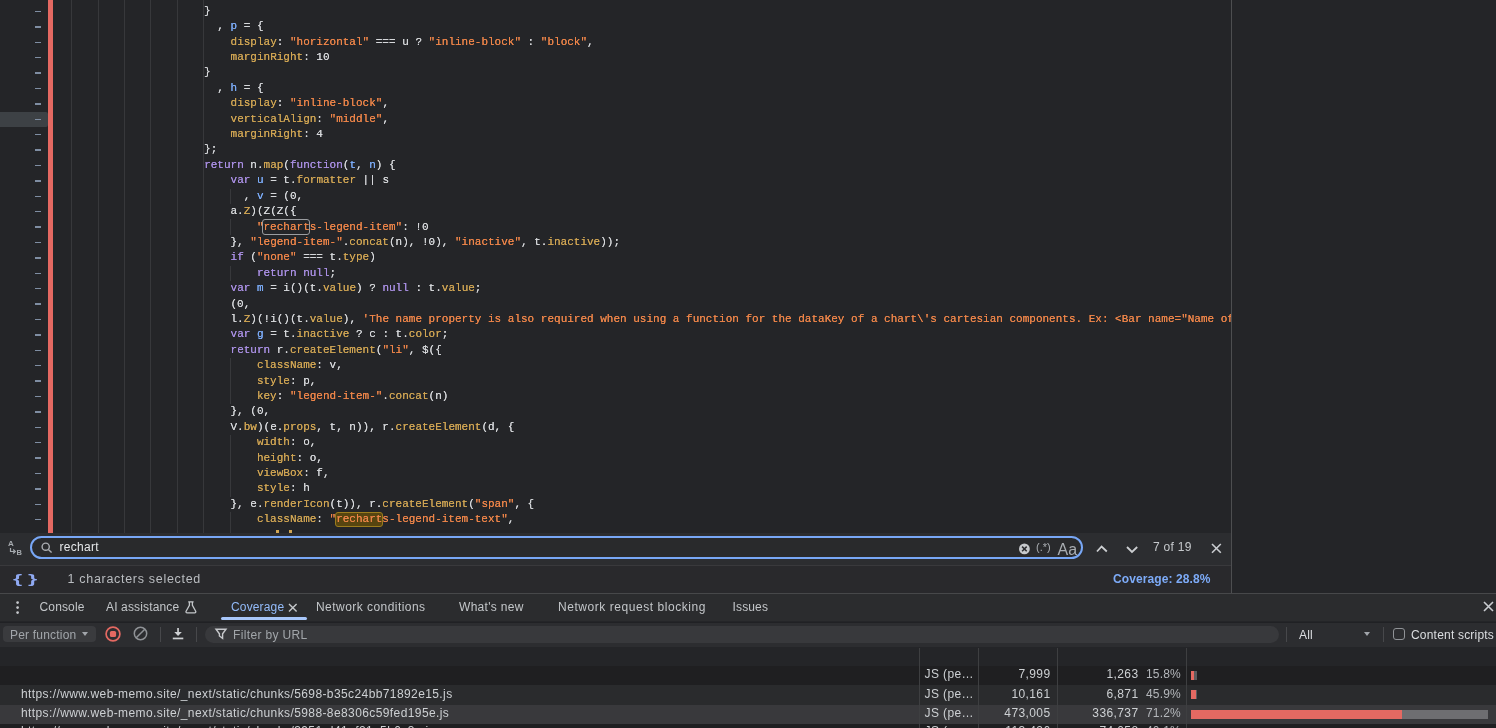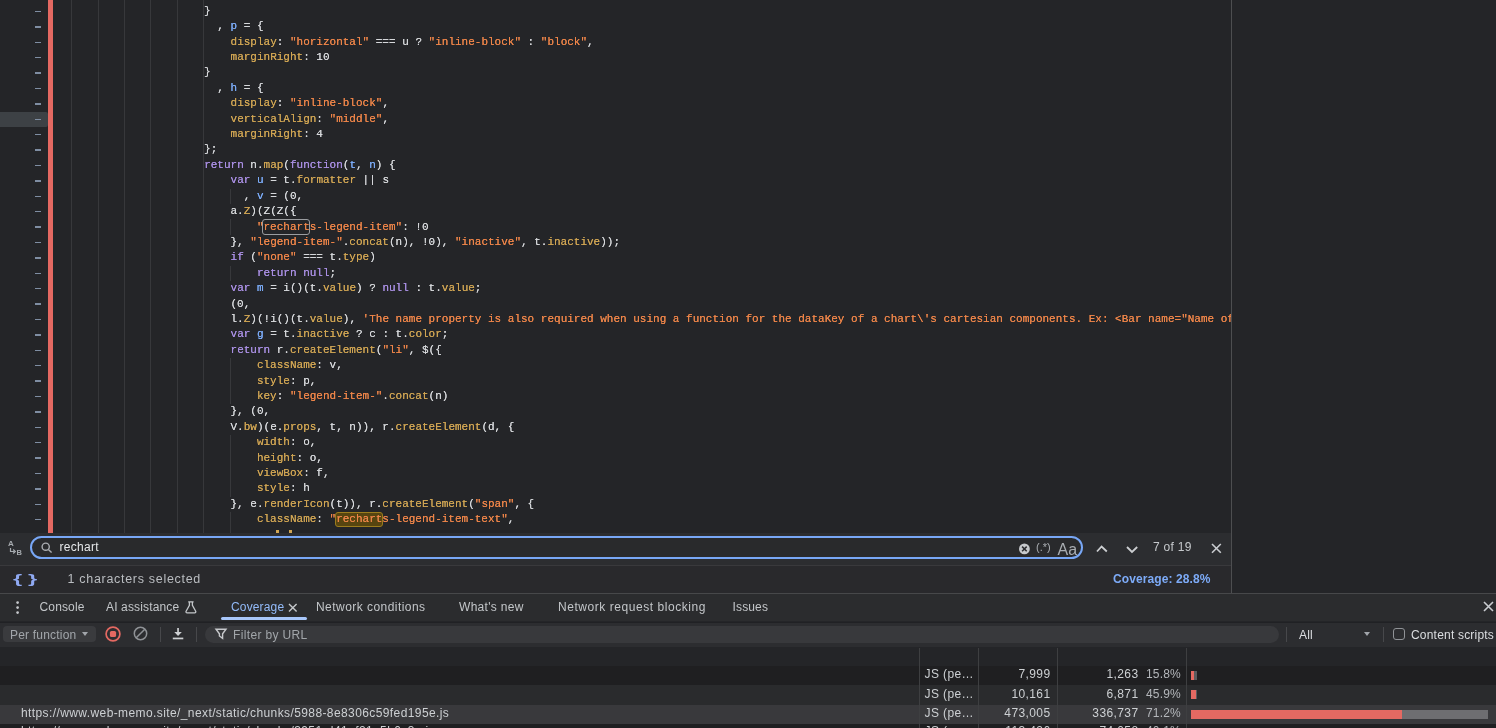--- a/index.html
+++ b/index.html
@@ -224,20 +224,21 @@
 
  <div style="position:absolute;left:0;top:665.5px;width:1496px;height:19.5px;background:#1f1f21;overflow:hidden">
  <div class="rt" style="left:924.5px;top:1.7px">JS (pe…</div>
  <div class="rt" style="left:930px;top:1.7px;width:120px;text-align:right;left:auto;right:445.5px">7,999</div>
  <div class="rt" style="top:1.7px;width:120px;text-align:right;left:auto;right:357.5px">1,263</div>
  <div class="rt pc" style="top:1.7px;width:60px;text-align:right;left:auto;right:315px">15.8%</div>
  <div style="position:absolute;left:1191px;top:5.0px;height:9.4px;width:3.4px;background:#e46962"></div>
  <div style="position:absolute;left:1194.4px;top:5.0px;height:9.4px;width:2.6px;background:#5b5b5e"></div>
 </div>
     <div style="position:absolute;left:0;top:685.0px;width:1496px;height:19.5px;background:#2a2b2d;overflow:hidden">
+ <div class="rt" style="left:21px;top:1.7px">https://www.web-memo.site/_next/static/chunks/5698-b35c24bb71892e15.js</div>
  <div class="rt" style="left:924.5px;top:1.7px">JS (pe…</div>
  <div class="rt" style="left:930px;top:1.7px;width:120px;text-align:right;left:auto;right:445.5px">10,161</div>
  <div class="rt" style="top:1.7px;width:120px;text-align:right;left:auto;right:357.5px">6,871</div>
  <div class="rt pc" style="top:1.7px;width:60px;text-align:right;left:auto;right:315px">45.9%</div>
  <div style="position:absolute;left:1191px;top:5.0px;height:9.4px;width:4.6px;background:#e46962"></div>
  <div style="position:absolute;left:1195.6px;top:5.0px;height:9.4px;width:1.8px;background:#5b5b5e"></div>
 </div>
     <div style="position:absolute;left:0;top:704.5px;width:1496px;height:19.5px;background:#39393c;overflow:hidden">
  <div class="rt" style="left:21px;top:1.7px">https://www.web-memo.site/_next/static/chunks/5988-8e8306c59fed195e.js</div>
  <div class="rt" style="left:924.5px;top:1.7px">JS (pe…</div>

